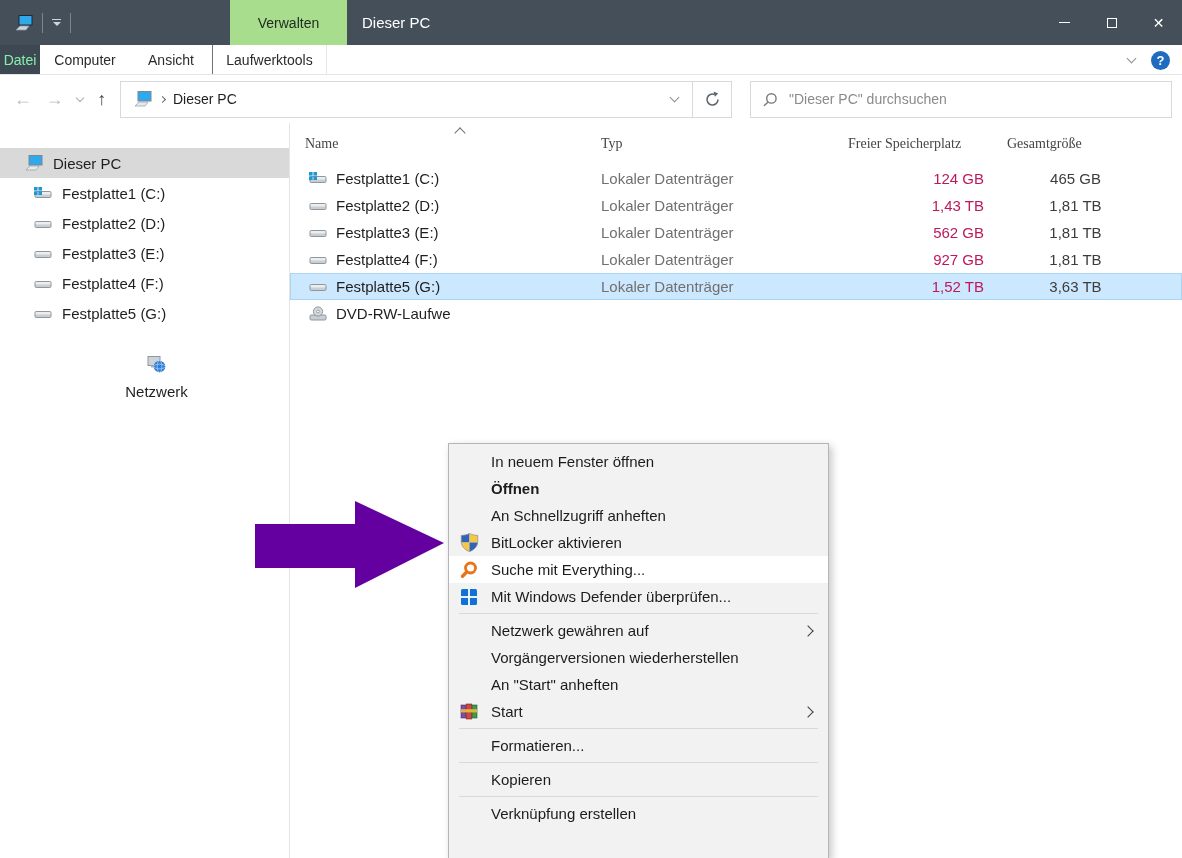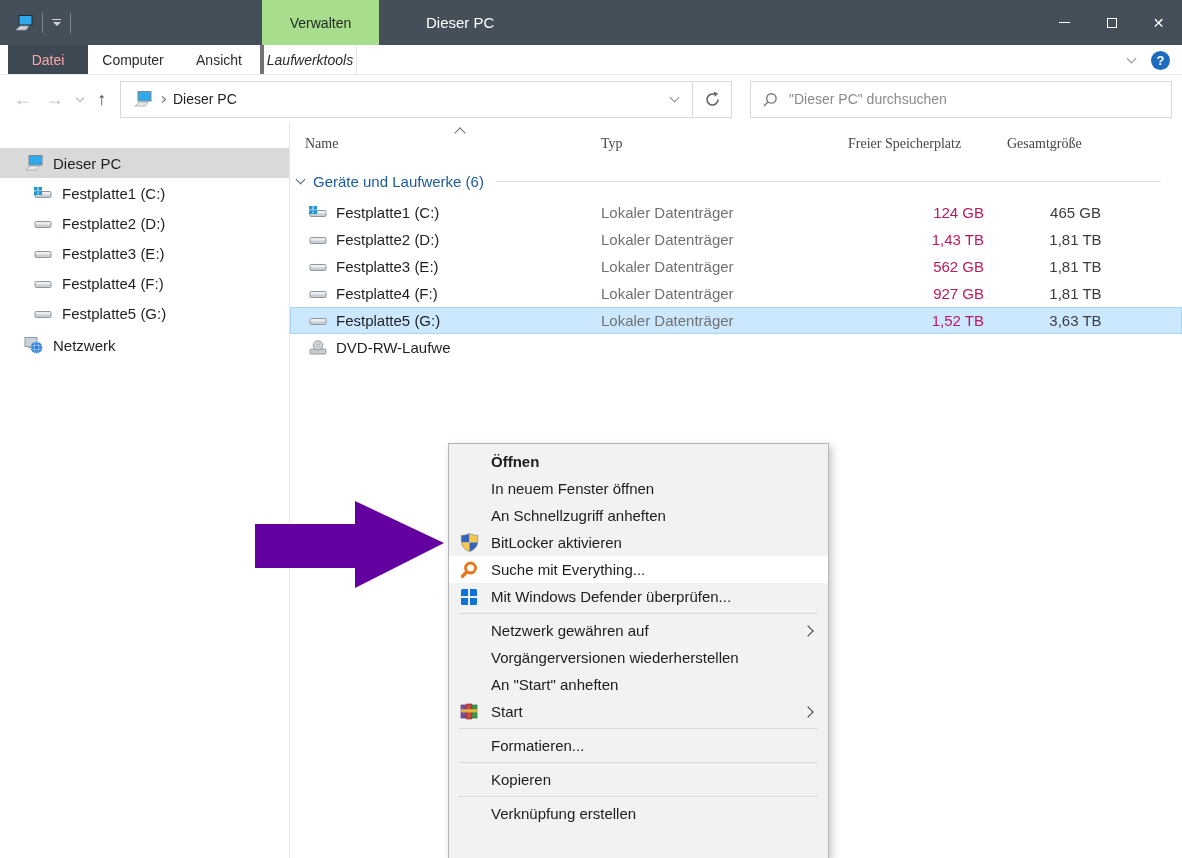--- a/index.html
+++ b/index.html
@@ -4,41 +4,41 @@
 <style>
   * { box-sizing: border-box; margin: 0; padding: 0; }
   html,body { width:1182px; height:858px; overflow:hidden; }
   body {
     font-family: "Liberation Sans", sans-serif;
     background:#fff; color:#1f1f1f; position:relative;
     -webkit-font-smoothing: antialiased;
   }
 
   
-  .titlebar { height:45px; background:#454f59; display:flex; align-items:stretch; position:relative;gap:32px; }
+  .titlebar { height:45px; background:#454f59; display:flex; align-items:stretch; position:relative; }
   .qat { width:230px; display:flex; align-items:center; padding-left:14px; gap:9px; }
   .qat-sep { width:1px; height:20px; background:#7c848c; }
   .qat-caret { display:flex; flex-direction:column; align-items:center; gap:2px; cursor:default; }
   .qat-caret .bar { width:9px; height:1px; background:#cfd4d8; }
   .qat-caret .tri { width:0; height:0; border-left:4px solid transparent; border-right:4px solid transparent; border-top:4px solid #cfd4d8; }
   .tab-verwalten { width:117px; background:#a8dd8e; color:#222c22; display:flex; align-items:center; justify-content:center; font-size:14px; cursor:default; }
   .win-title { color:#fff; font-size:15px; display:flex; align-items:center; margin-left:15px; }
   .win-controls { position:absolute; right:0; top:0; height:45px; display:flex; }
   .wbtn { width:47px; display:flex; align-items:center; justify-content:center; color:#fff; }
   .glyph-min { width:11px; height:1px; background:#fff; }
   .glyph-max { width:10px; height:10px; border:1px solid #fff; }
   .glyph-close { font-size:14px; line-height:1; }
 
   
   .menubar { height:30px; background:#fff; border-bottom:1px solid #e4e6e8; display:flex; align-items:stretch; position:relative; }
   .mtab { display:flex; align-items:center; justify-content:center; font-size:14px; color:#2b2b2b; cursor:default; }
-  .mtab.file { width:80px; background:#3d4853; color:#fca5a5;margin-left:8px; }
+  .mtab.file { width:40px; background:#3d4853; color:#86efac; }
   .mtab.computer { width:90px; }
   .mtab.ansicht { width:82px; }
-  .mtab.tool { width:97px; border-left:4px solid #737373; border-right:1px solid #e8e8e8;font-style:italic; }
+  .mtab.tool { width:115px; border-left:1px solid #737373; border-right:1px solid #e8e8e8; }
   .menubar-right { position:absolute; right:12px; top:0; height:30px; display:flex; align-items:center; gap:16px; }
   .cv { display:inline-block; width:7px; height:7px; border-right:1.6px solid #8a9097; border-bottom:1.6px solid #8a9097; transform:rotate(45deg); margin-top:-3px; }
   .help-circle { width:19px; height:19px; border-radius:50%; background:#1d6cc0; color:#fff; font-size:13px; font-weight:bold; display:flex; align-items:center; justify-content:center; }
 
   
   .navbar { height:48px; background:#fff; display:flex; align-items:center; }
   .nav-arrows { width:120px; display:flex; align-items:center; justify-content:space-evenly; }
   .arrow-glyph { font-size:18px; line-height:1; }
   .arrow-disabled { color:#b9bec4; }
   .arrow-up { color:#3e454c; }
@@ -52,21 +52,21 @@
   .search-box { flex:1; height:37px; border:1px solid #d9d9d9; margin:0 10px 0 18px; display:flex; align-items:center; padding:0 12px; gap:11px; }
   .search-box input { border:none; outline:none; flex:1; font-size:14px; font-family:"Liberation Sans",sans-serif; color:#1f1f1f; background:transparent; }
   .search-box input::placeholder { color:#8b8b8b; opacity:1; }
 
   
   .bodywrap { display:flex; height:735px; position:relative; }
   .sidebar { width:290px; border-right:1px solid #e5e5e5; padding-top:25px; flex:none; }
   .side-item { height:30px; display:flex; align-items:center; gap:10px; font-size:15px; padding-left:24px; cursor:default; }
   .side-item.lvl1 { padding-left:34px; }
   .side-item.selected { background:#d9d9d9; }
-  .side-item.gap { margin-top:2px; }
+  .side-item.gap { margin-top:28px;flex-direction:column; }
   .ic { flex:none; display:inline-flex; align-items:center; justify-content:center; }
 
   
   .content { flex:1; position:relative; }
   .list-header { display:flex; align-items:flex-end; height:34px; margin-top:2px; position:relative; font-size:14px; color:#454545;font-family:Liberation Serif, serif; }
   .hcol { padding-bottom:7px; position:relative; cursor:default; }
   .h-name { width:295px; padding-left:15px; }
   .h-type { width:255px; padding-left:16px; }
   .h-free { width:157px; padding-left:8px; }
   .h-total { width:163px; padding-left:10px; }
@@ -253,25 +253,20 @@
 
   <div class="content">
     <div class="list-header">
       <span class="sort-caret"></span>
       <div class="hcol h-name">Name</div>
         <span class="hsep"></span>
       <div class="hcol h-type">Typ</div>
       <div class="hcol h-free">Freier Speicherplatz</div>
       <div class="hcol h-total">Gesamtgröße</div>
     </div>
-    <div class="group-row">
-      <span class="group-chev"></span>
-      <span class="group-label">Geräte und Laufwerke (6)</span>
-      <span class="group-line"></span>
-    </div>
     <div class="rows" id="file-rows">
         <div class="frow">
           <div class="c-name">
             <span class="ic">
               <svg width="18" height="13" viewBox="0 0 18 13">
                 <rect x="1" y="4.5" width="16" height="6" rx="1.2" fill="#c9ced2" stroke="#8f979e"></rect>
                 <rect x="1.6" y="5" width="14.8" height="2.4" rx="1" fill="#ebedee"></rect>
                 <rect x="0" y="0" width="3.6" height="3.6" fill="#1e98d4"></rect>
                 <rect x="4.4" y="0" width="3.6" height="3.6" fill="#1e98d4"></rect>
                 <rect x="0" y="4.4" width="3.6" height="3.6" fill="#1e98d4"></rect>
@@ -356,25 +351,25 @@
           <div class="c-total"></div>
         </div>
       </div>
   </div>
 
   <svg class="annot-arrow" width="190" height="90" viewBox="0 0 190 90">
     <polygon points="0,24 100,24 100,1 189,43 100,88 100,68 0,68" fill="#6500a0"></polygon>
   </svg>
 
   <div class="ctx" id="ctx-menu">
+      <div class="mi">
+        <span>In neuem Fenster öffnen</span>
+      </div>
       <div class="mi bold">
         <span>Öffnen</span>
-      </div>
-      <div class="mi">
-        <span>In neuem Fenster öffnen</span>
       </div>
       <div class="mi">
         <span>An Schnellzugriff anheften</span>
       </div>
       <div class="mi">
         <span class="ic">
           <svg width="19" height="19" viewBox="0 0 18 18">
             <defs>
               <clipPath id="shld">
                 <path d="M9 0.5 C11.8 1.8 14.8 2.3 16.8 2.3 L16.8 8 C16.8 12.8 13.4 16 9 17.6 C4.6 16 1.2 12.8 1.2 8 L1.2 2.3 C3.2 2.3 6.2 1.8 9 0.5 Z"></path>

